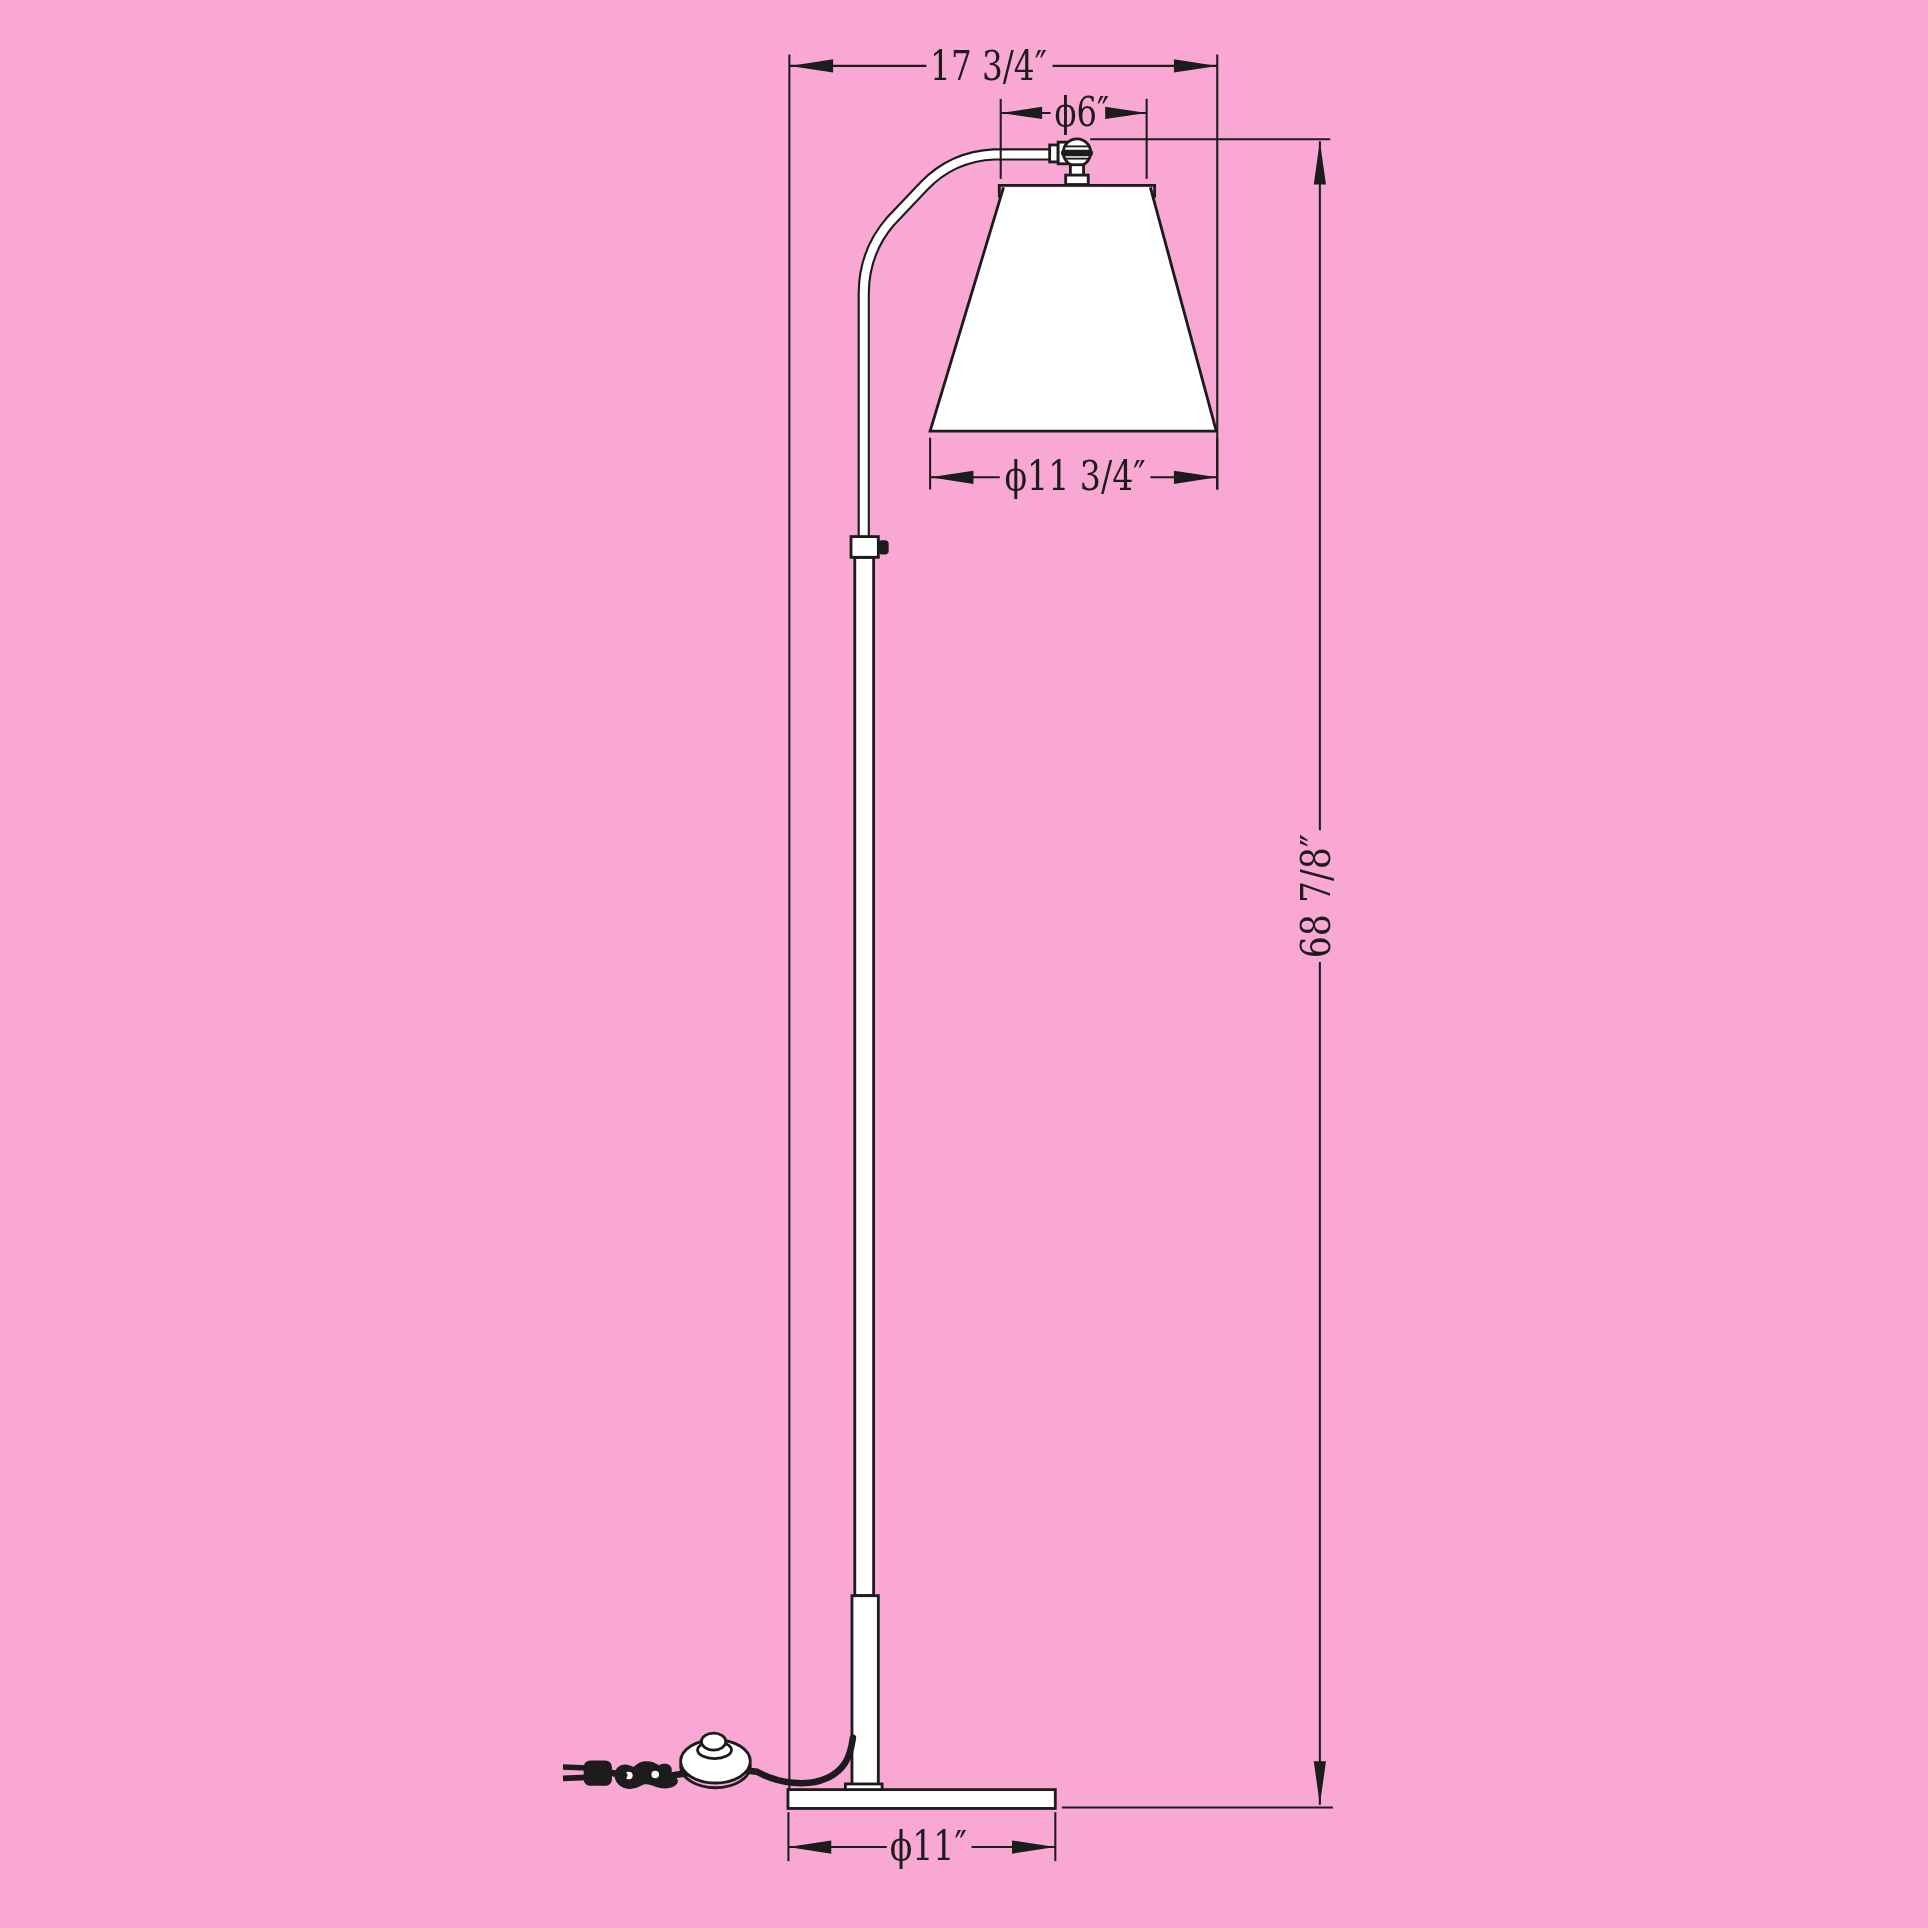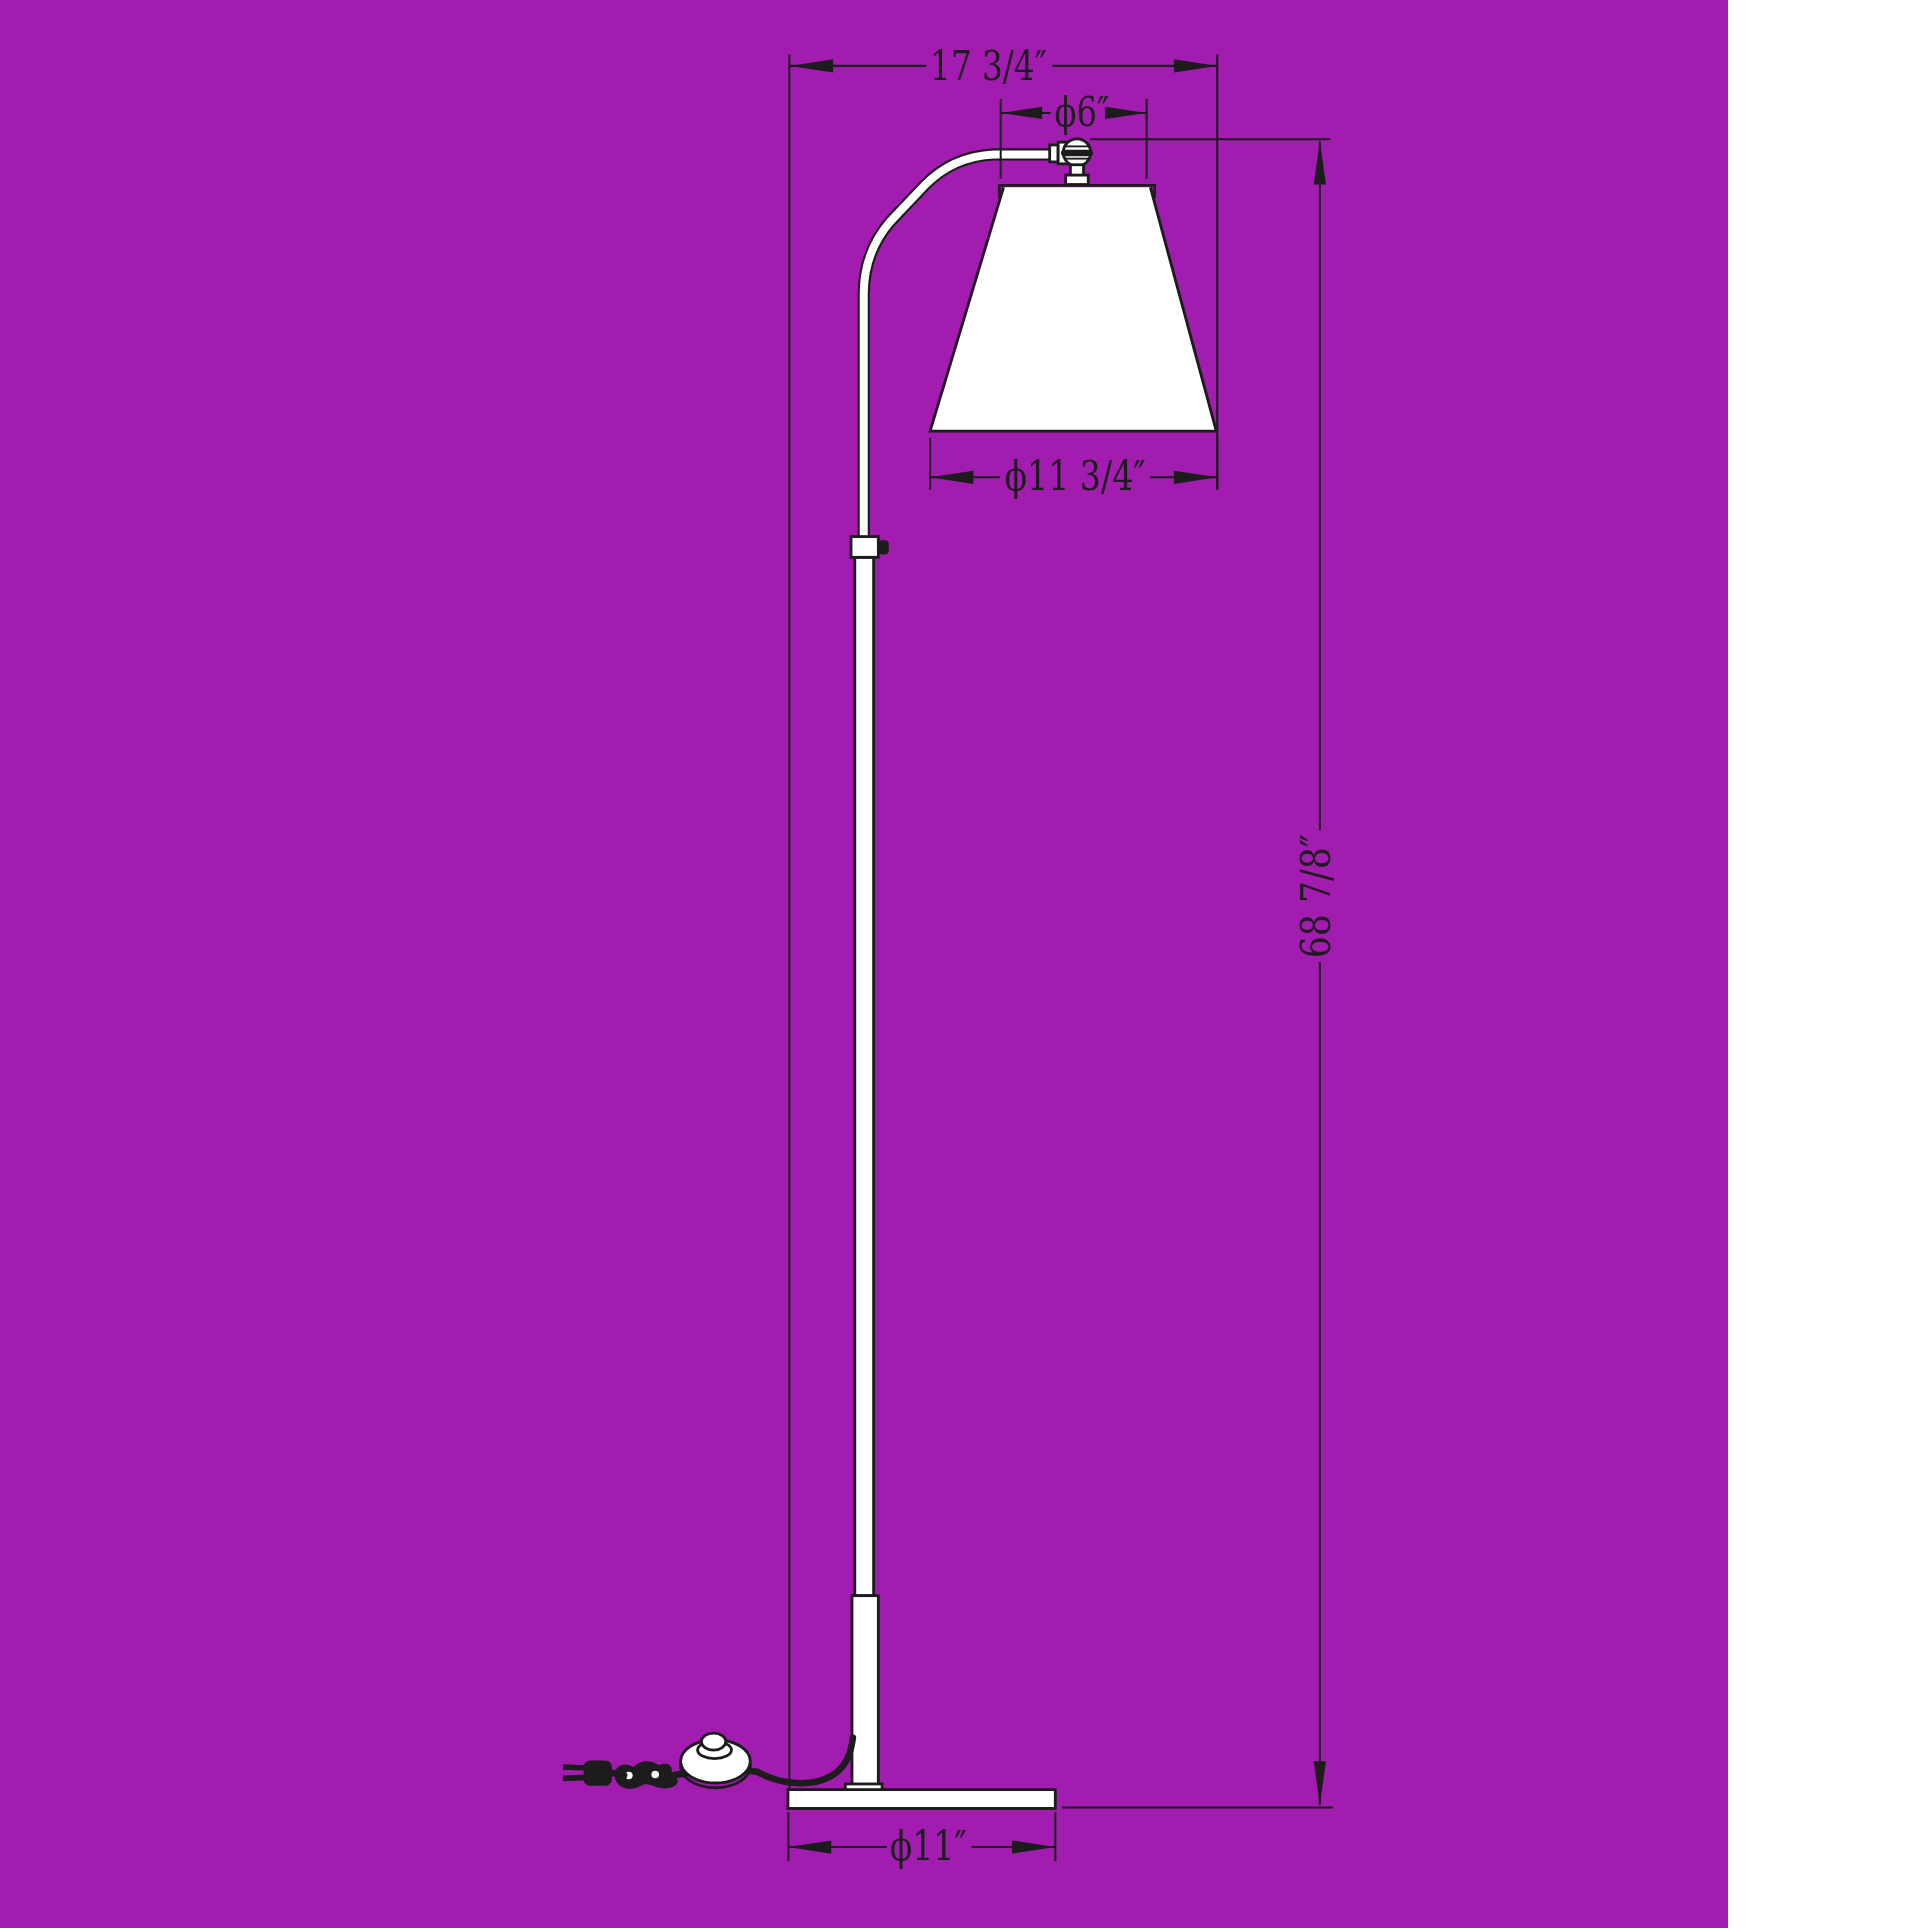--- a/index.html
+++ b/index.html
@@ -1,16 +1,16 @@
 <!DOCTYPE html>
 <html style="font-size:15px"><head>
 <meta charset="utf-8">
 <style>
   html,body{margin:0;padding:0;background:#ffffff;}
-  .stage{position:relative;width:1728px;height:1928px;background:#a21caf;overflow:hidden;}
+  .stage{position:relative;width:1928px;height:1928px;background:#f9a8d4;overflow:hidden;}
   svg{position:absolute;left:0;top:0;}
   .obj{fill:#ffffff;stroke:#1c1c1c;stroke-width:3;}
   .objline{fill:none;stroke:#1c1c1c;stroke-width:3;}
   .dim{fill:none;stroke:#1c1c1c;stroke-width:2.2;}
   .arrow{fill:#1c1c1c;stroke:none;}
   .solid{fill:#1c1c1c;stroke:none;}
   .cord{fill:none;stroke:#1c1c1c;stroke-width:7;stroke-linecap:round;}
   .dimtext{font-family:"DejaVu Serif","Liberation Serif",serif;font-size:44px;fill:#1c1c1c;}
 </style>
 </head>

